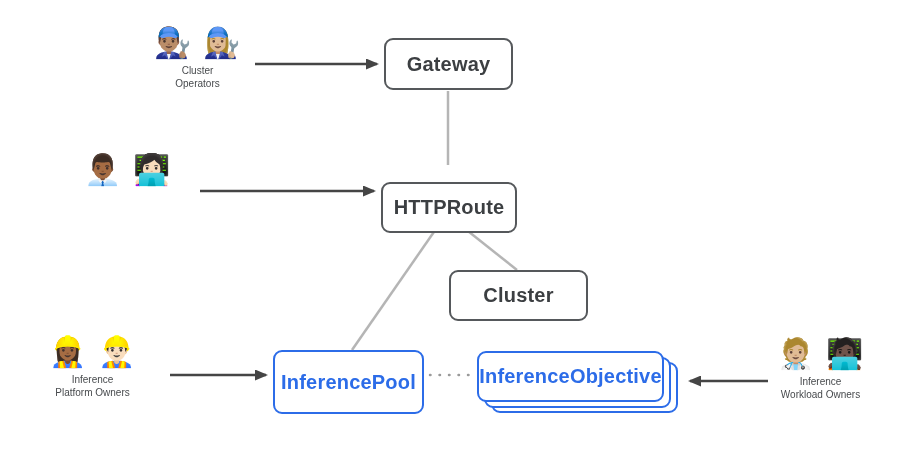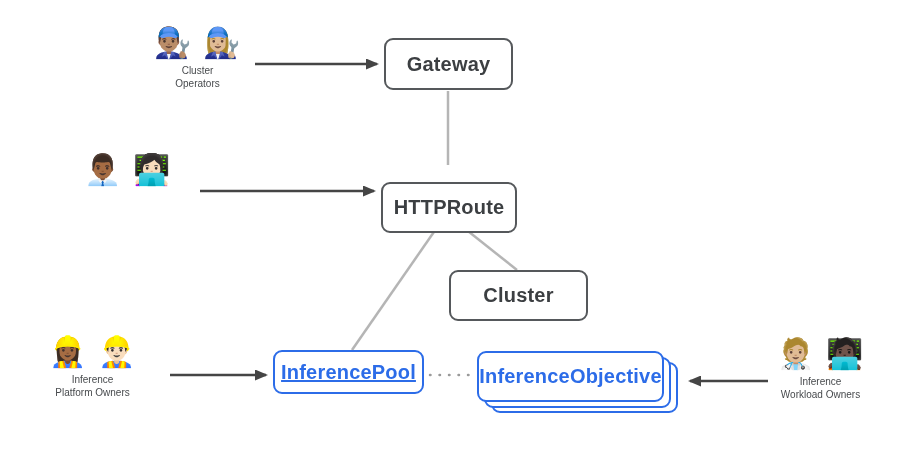--- a/index.html
+++ b/index.html
@@ -122,19 +122,19 @@
     <div class="actor-label">Inference
 Workload Owners</div>
   </div>
 
   <div class="node" style="left:384px; top:38px; width:129px; height:52px;">Gateway</div>
 
   <div class="node" style="left:381px; top:182px; width:136px; height:51px;">HTTPRoute</div>
 
   <div class="node" style="left:449px; top:270px; width:139px; height:51px;">Cluster</div>
 
-  <div class="node node-blue" style="left:273px; top:350px; width:151px; height:44px;text-decoration:underline;">InferencePool</div>
+  <div class="node node-blue" style="left:273px; top:350px; width:151px; height:64px;">InferencePool</div>
 
   <div class="stack-layer" style="left:491px; top:362px; width:187px; height:51px;"></div>
   <div class="stack-layer" style="left:484px; top:357px; width:187px; height:51px;"></div>
   <div class="node node-blue" style="left:477px; top:351px; width:187px; height:51px;text-align:right;">InferenceObjective</div>
 
 </div>
 
 </body></html>

